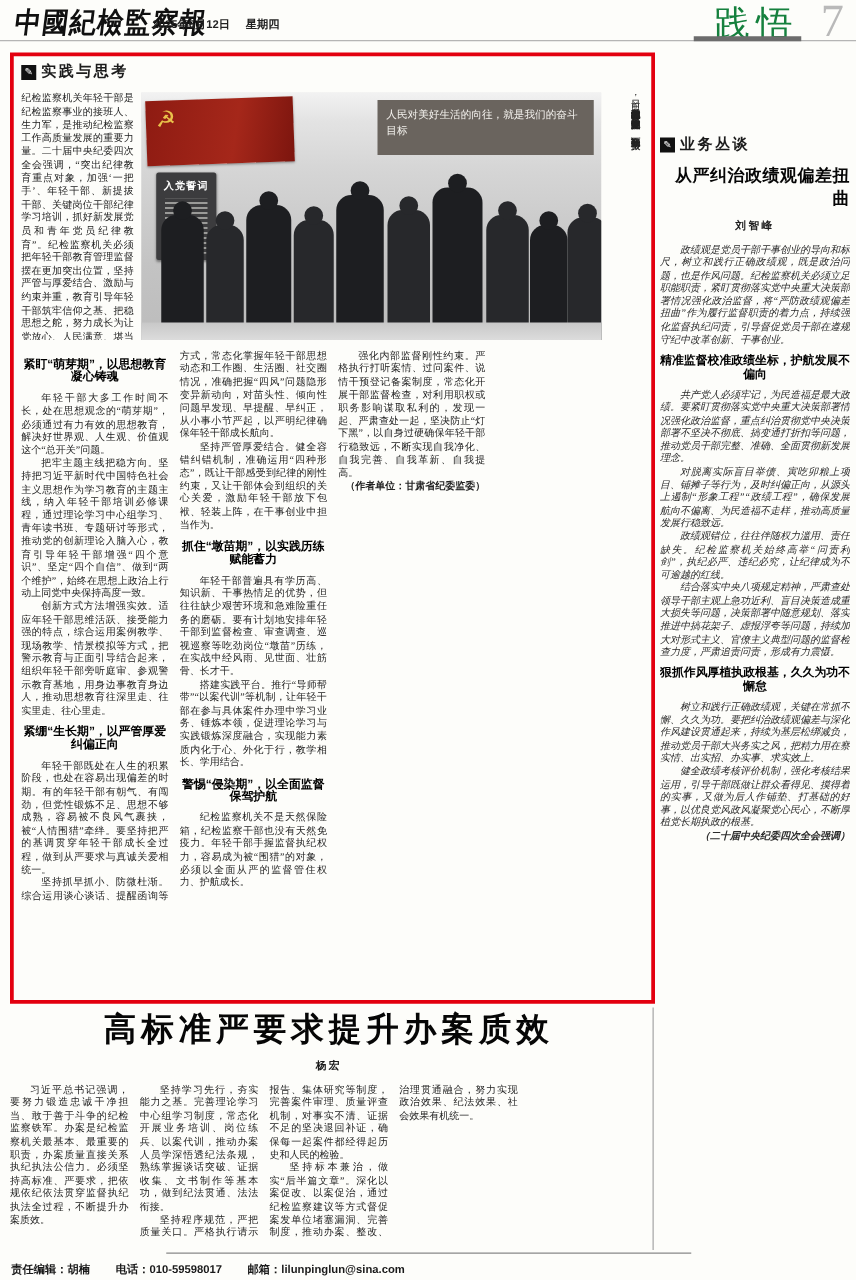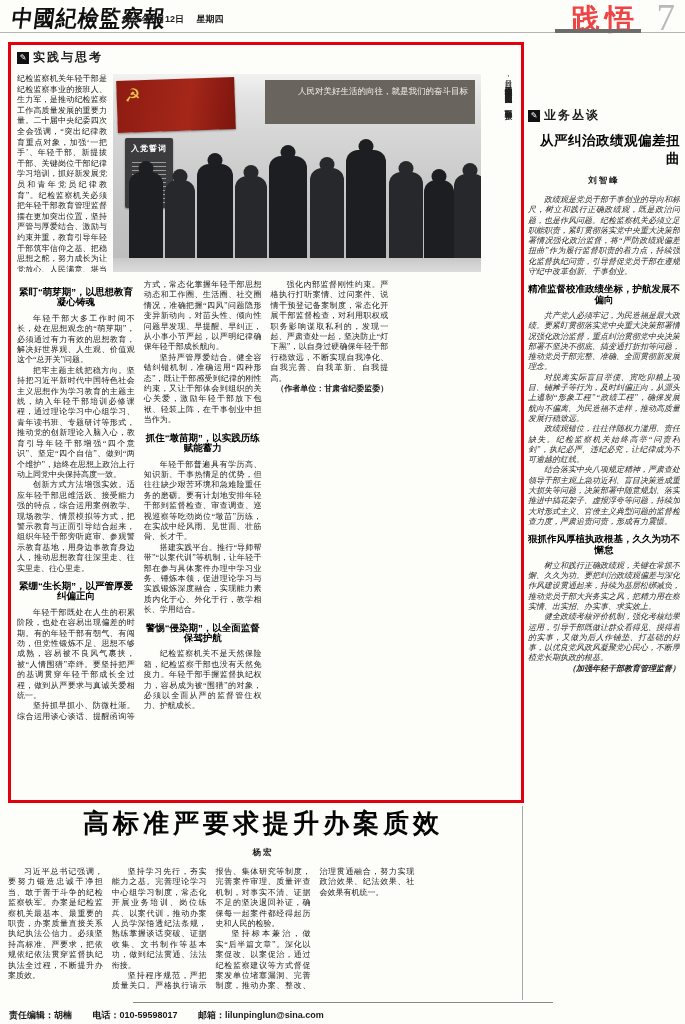--- a/index.html
+++ b/index.html
@@ -5,21 +5,21 @@
   html,body{margin:0;padding:0;background:#ffffff;}
   #page{position:relative;width:685px;height:1024px;background:#fdfdfa;overflow:hidden;
         font-family:"Liberation Serif","DejaVu Serif",serif;color:#1c1c1c;}
   
   .masthead{position:absolute;left:0;top:0;width:685px;height:34px;}
   .logo{position:absolute;left:12px;top:4px;font-size:21px;font-weight:900;
         transform:skewX(-7deg) scaleY(1.08);letter-spacing:1px;color:#101010;}
   .m-date{position:absolute;left:122px;top:13px;font-size:9px;font-weight:bold;color:#222;
           font-family:"Liberation Sans","DejaVu Sans",sans-serif;}
   .m-date span{margin-right:10px;}
-  .section-name{position:absolute;right:46px;top:0px;font-size:29px;font-weight:700;letter-spacing:5px;color:#ef4444;}
+  .section-name{position:absolute;right:46px;top:0px;font-size:29px;font-weight:400;letter-spacing:5px;color:#15803d;}
   .page-num{position:absolute;right:10px;top:-4px;font-size:37px;color:#b9b9b9;font-weight:400;}
   .header-rule{position:absolute;left:0;top:32px;width:685px;height:1px;background:#b5b5b5;}
   .section-underline{position:absolute;right:44px;top:29px;width:86px;height:4px;background:#6c6c6c;}
   
   .main-box{position:absolute;left:8px;top:42px;width:498px;height:746px;
             border:3px solid #e3000f;background:#fdfdfa;padding:5px 6px 4px 6px;}
   .kicker-row{display:flex;align-items:center;gap:4px;height:15px;}
   .kicker-badge{display:inline-flex;align-items:center;justify-content:center;width:12px;height:12px;
                 background:#111;color:#fff;font-size:8px;line-height:1;}
   .kicker-label{font-size:12px;font-weight:bold;letter-spacing:2px;}
@@ -27,22 +27,22 @@
   .main-authors{text-align:center;font-size:9px;font-weight:bold;letter-spacing:3px;margin-top:9px;color:#222;}
   .media-row{display:flex;gap:6px;margin-top:9px;height:198px;}
   .lead-col{width:90px;font-size:8px;line-height:10.6px;text-align:justify;overflow:hidden;color:#222;}
   
   .photo{position:relative;flex:1;margin:0;background:linear-gradient(#ebebeb 0%,#d6d6d6 30%,#c3c3c3 70%,#bcbcbc 100%);overflow:hidden;}
   .ceiling{position:absolute;left:0;top:0;width:100%;height:24px;background:linear-gradient(#f2f2f2,#e2e2e2);}
   .floor{position:absolute;left:0;bottom:0;width:100%;height:14px;background:linear-gradient(#c8c8c8,#dcdcdc);}
   .flag{position:absolute;left:4px;top:5px;width:118px;height:52px;transform:rotate(-2deg);
         background:linear-gradient(100deg,#8e1b12,#a5271a 60%,#7c150e);box-shadow:0 1px 2px rgba(0,0,0,.35);}
   .flag .emblem{position:absolute;left:8px;top:4px;font-size:18px;color:#e9c24b;}
-  .banner{position:absolute;right:6px;top:6px;width:210px;height:44px;background:#6a645e;color:#f4f2ee;
-          font-size:8.5px;line-height:1.55;padding:5px 7px;box-sizing:border-box;text-align:right;
+  .banner{position:absolute;right:6px;top:6px;width:173px;height:44px;background:#6a645e;color:#f4f2ee;
+          font-size:8.5px;line-height:1.55;padding:5px 7px;box-sizing:border-box;text-align:left;
           font-family:"Liberation Sans","DejaVu Sans",sans-serif;}
   .sign{position:absolute;left:12px;top:64px;width:48px;height:70px;background:#3c3c3e;border-radius:2px;
         color:#fff;text-align:center;box-shadow:0 1px 2px rgba(0,0,0,.4);}
   .sign .sign-title{font-size:8px;font-weight:bold;letter-spacing:1px;margin-top:5px;}
   .sign .sign-lines{margin:5px auto 0 auto;width:34px;height:44px;
         background:repeating-linear-gradient(#3c3c3e 0 3px,#9a9a98 3px 4px);}
   .person{position:absolute;bottom:0;background:#1d1e21;border-radius:12px 12px 3px 3px;}
   .person:nth-child(even){background:#27282b;}
   .person::before{content:"";position:absolute;top:-11px;left:50%;transform:translateX(-50%);
         width:15px;height:15px;border-radius:50%;background:inherit;}
@@ -164,21 +164,21 @@
     <div class="side-body">
         <p class="para">政绩观是党员干部干事创业的导向和标尺，树立和践行正确政绩观，既是政治问题，也是作风问题。纪检监察机关必须立足职能职责，紧盯贯彻落实党中央重大决策部署情况强化政治监督，将“严防政绩观偏差扭曲”作为履行监督职责的着力点，持续强化监督执纪问责，引导督促党员干部在遵规守纪中改革创新、干事创业。</p>
         <h3 class="subhead">精准监督校准政绩坐标，护航发展不偏向</h3>
         <p class="para">共产党人必须牢记，为民造福是最大政绩。要紧盯贯彻落实党中央重大决策部署情况强化政治监督，重点纠治贯彻党中央决策部署不坚决不彻底、搞变通打折扣等问题，推动党员干部完整、准确、全面贯彻新发展理念。</p>
         <p class="para">对脱离实际盲目举债、寅吃卯粮上项目、铺摊子等行为，及时纠偏正向，从源头上遏制“形象工程”“政绩工程”，确保发展航向不偏离、为民造福不走样，推动高质量发展行稳致远。</p>
         <p class="para">政绩观错位，往往伴随权力滥用、责任缺失。纪检监察机关始终高举“问责利剑”，执纪必严、违纪必究，让纪律成为不可逾越的红线。</p>
         <p class="para">结合落实中央八项规定精神，严肃查处领导干部主观上急功近利、盲目决策造成重大损失等问题，决策部署中随意规划、落实推进中搞花架子、虚报浮夸等问题，持续加大对形式主义、官僚主义典型问题的监督检查力度，严肃追责问责，形成有力震慑。</p>
         <h3 class="subhead">狠抓作风厚植执政根基，久久为功不懈怠</h3>
         <p class="para">树立和践行正确政绩观，关键在常抓不懈、久久为功。要把纠治政绩观偏差与深化作风建设贯通起来，持续为基层松绑减负，推动党员干部大兴务实之风，把精力用在察实情、出实招、办实事、求实效上。</p>
         <p class="para">健全政绩考核评价机制，强化考核结果运用，引导干部既做让群众看得见、摸得着的实事，又做为后人作铺垫、打基础的好事，以优良党风政风凝聚党心民心，不断厚植党长期执政的根基。</p>
-        <p class="para note">（加强年轻干部教育管理监督）</p>
+        <p class="para note">（二十届中央纪委四次全会强调）</p>
       </div>
   </div>
 
   <div class="bottom-article">
     <h2 class="bottom-title">高标准严要求提升办案质效</h2>
     <div class="bottom-author">杨宏</div>
     <div class="body-cols cols5">
         <p class="para">习近平总书记强调，要努力锻造忠诚干净担当、敢于善于斗争的纪检监察铁军。办案是纪检监察机关最基本、最重要的职责，办案质量直接关系执纪执法公信力。必须坚持高标准、严要求，把依规依纪依法贯穿监督执纪执法全过程，不断提升办案质效。</p>
         <p class="para">坚持学习先行，夯实能力之基。完善理论学习中心组学习制度，常态化开展业务培训、岗位练兵、以案代训，推动办案人员学深悟透纪法条规，熟练掌握谈话突破、证据收集、文书制作等基本功，做到纪法贯通、法法衔接。</p>
         <p class="para">坚持程序规范，严把质量关口。严格执行请示报告、集体研究等制度，完善案件审理、质量评查机制，对事实不清、证据不足的坚决退回补证，确保每一起案件都经得起历史和人民的检验。</p>

